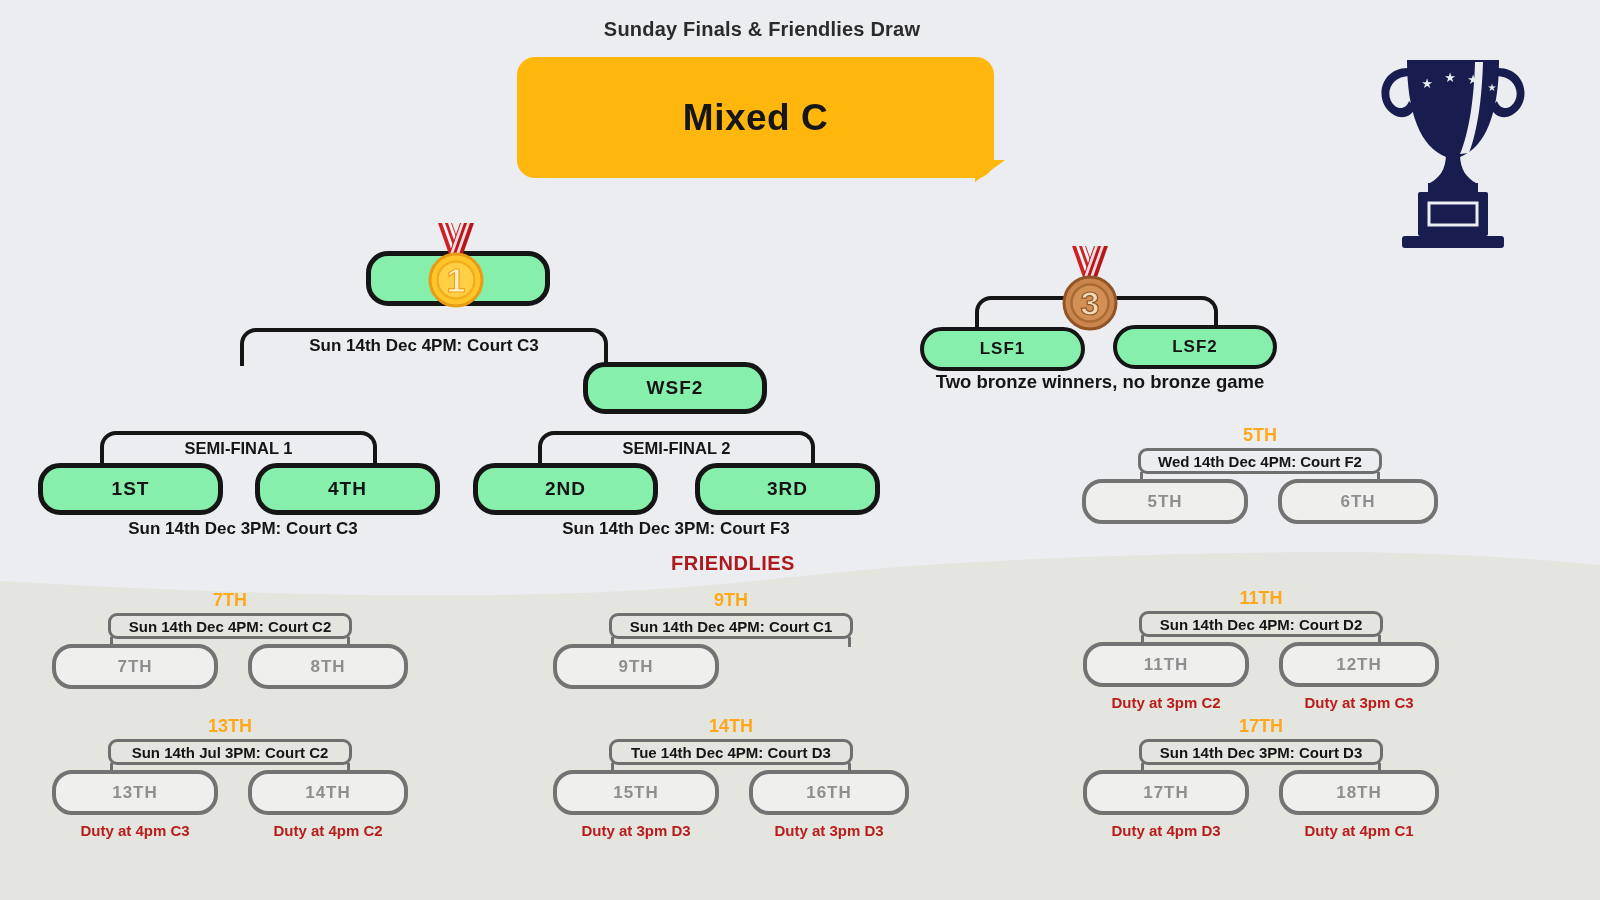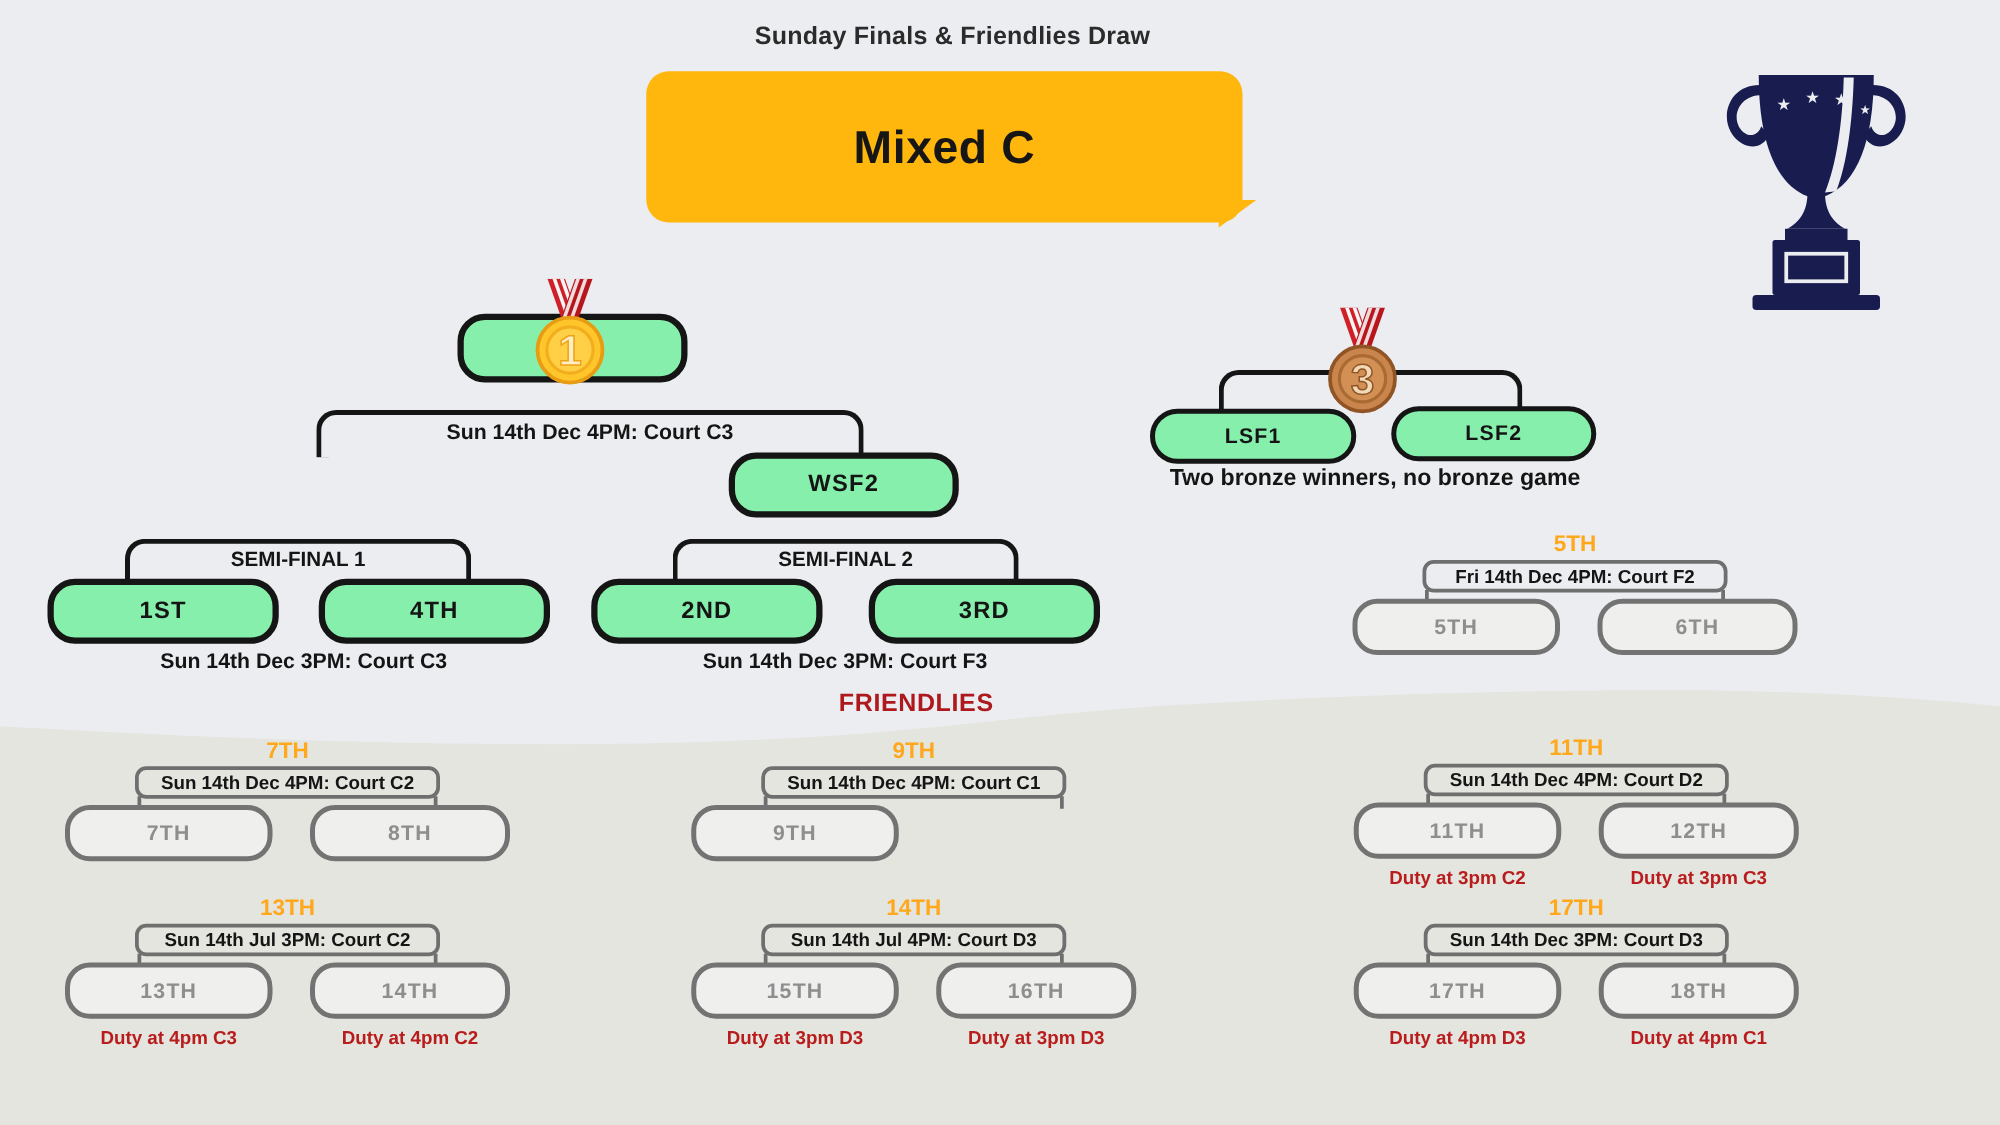--- a/index.html
+++ b/index.html
@@ -65,21 +65,21 @@
     <path d="M101 8 C100 45 95 78 86 100 L95 99 C104 76 108 42 109 8 Z" fill="#EBEDF1"></path>
     <rect x="55" y="149" width="48" height="22" fill="none" stroke="#EBEDF1" stroke-width="3"></rect>
     <g fill="#EBEDF1" font-size="13" text-anchor="middle">
       <text x="53" y="34">★</text>
         <text x="76" y="28">★</text>
         <text x="99" y="30">★</text>
         <text x="118" y="37" font-size="10">★</text>
     </g>
   </svg>
 
-  <div class="abs staple" style="left:240px;top:328px;width:438px;height:38px;margin-left:13px;">
+  <div class="abs staple" style="left:240px;top:328px;width:368px;height:38px;">
     <span>Sun 14th Dec 4PM: Court C3</span>
   </div>
 
   <div class="abs box black" style="left:366px;top:251px;width:184px;height:55px;"></div>
 
   <svg class="abs" style="left:421px;top:223px;width:70px;height:86px;" viewBox="0 0 70 86">
     <path d="M17 0 L31 0 L43 34 L29 34 Z" fill="#CF2027"></path>
     <path d="M21 0 L24 0 L36 34 L33 34 Z" fill="#F5F5F5"></path>
     <path d="M27 0 L30 0 L42 34 L39 34 Z" fill="#F5F5F5"></path>
     <path d="M53 0 L39 0 L27 34 L41 34 Z" fill="#B8161D"></path>
@@ -119,21 +119,21 @@
     <circle cx="35" cy="57" r="18.5" fill="#D29055" stroke="#A96B33" stroke-width="2.5"></circle>
     <text x="35" y="69" text-anchor="middle" font-size="34" font-weight="bold" fill="#F0D9B4" stroke="#8E5526" stroke-width="1.2">3</text>
   </svg>
 
   <div class="abs box black" style="left:920px;top:327px;width:165px;height:44px;border-width:4px;font-size:17px;">LSF1</div>
   <div class="abs box black" style="left:1113px;top:325px;width:164px;height:44px;border-width:4px;font-size:17px;">LSF2</div>
   <div class="abs note" style="left:900px;top:371px;width:400px;">Two bronze winners, no bronze game</div>
 
   <div class="abs fgroup" style="left:1082px;top:425px;">
     <div class="fg-heading">5TH</div>
-    <div class="fg-label">Fri 14th Dec 4PM: Court F2</div>
+    <div class="fg-label">Wed 14th Dec 4PM: Court F2</div>
     <div class="fg-leg l"></div>
     <div class="fg-leg r"></div>
     <div class="box gray fg-box-l">5TH</div>
     <div class="box gray fg-box-r">6TH</div>
   </div>
 
   <div class="abs friendlies-title" style="left:533px;top:552px;width:400px;">FRIENDLIES</div>
 
   <div class="abs fgroup" style="left:52px;top:590px;">
     <div class="fg-heading">7TH</div>
@@ -173,21 +173,21 @@
     <div class="fg-leg l"></div>
     <div class="fg-leg r"></div>
     <div class="box gray fg-box-l">13TH</div>
     <div class="box gray fg-box-r">14TH</div>
     <div class="fg-duty l">Duty at 4pm C3</div>
     <div class="fg-duty r">Duty at 4pm C2</div>
   </div>
 
   <div class="abs fgroup" style="left:553px;top:716px;">
     <div class="fg-heading">14TH</div>
-    <div class="fg-label">Sun 14th Jul 4PM: Court D3</div>
+    <div class="fg-label">Tue 14th Dec 4PM: Court D3</div>
     <div class="fg-leg l"></div>
     <div class="fg-leg r"></div>
     <div class="box gray fg-box-l">15TH</div>
     <div class="box gray fg-box-r">16TH</div>
     <div class="fg-duty l">Duty at 3pm D3</div>
     <div class="fg-duty r">Duty at 3pm D3</div>
   </div>
 
   <div class="abs fgroup" style="left:1083px;top:716px;">
     <div class="fg-heading">17TH</div>

